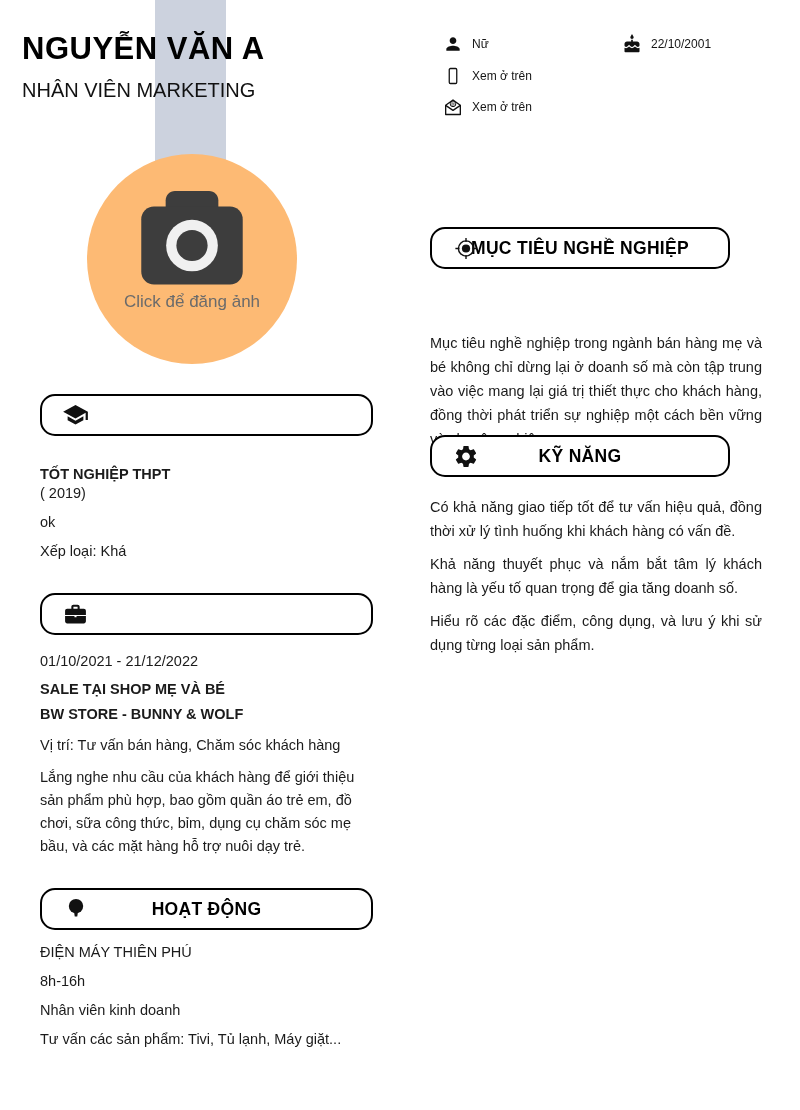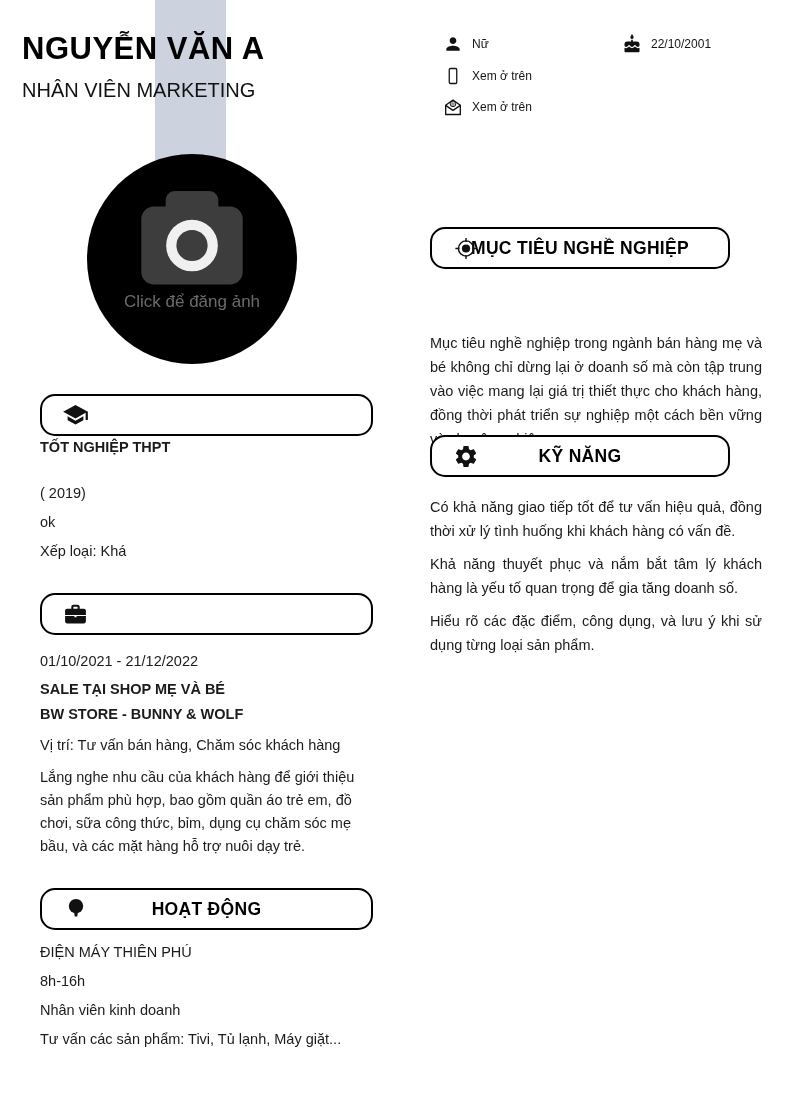--- a/index.html
+++ b/index.html
@@ -6,21 +6,21 @@
   body{
     width:800px;height:1110px;background:#ffffff;position:relative;
     font-family:"Liberation Sans","DejaVu Sans",sans-serif;color:#1b1b1b;
     overflow:hidden;
   }
   .band{position:absolute;left:155px;top:0;width:71px;height:175px;background:#ccd2de;z-index:1;}
   .name{position:absolute;left:22px;top:32px;margin:0;font-size:31px;line-height:33px;
         font-weight:700;color:#000;letter-spacing:0.5px;z-index:2;}
   .job{position:absolute;left:22px;top:78px;font-size:20px;line-height:24px;color:#111;z-index:2;}
   .photo{position:absolute;left:87px;top:154px;width:210px;height:210px;border-radius:50%;
-         background:#000000;z-index:2;display:flex;flex-direction:column;align-items:center;cursor:pointer;}
+         background:#fdba74;z-index:2;display:flex;flex-direction:column;align-items:center;cursor:pointer;}
   .photo svg.cam{margin-top:32px;display:block;}
   .photo-label{margin-top:6px;font-size:17px;color:#6b6b6b;}
   
   .info{position:absolute;left:443px;top:28px;width:345px;z-index:2;}
   .info-row{position:relative;height:31.7px;display:flex;align-items:center;}
   .info-item{display:flex;align-items:center;}
   .info-item .ficon{width:20px;height:20px;display:flex;align-items:center;justify-content:center;margin-right:9px;}
   .info-item.second{position:absolute;left:179px;top:0;height:100%;}
   .info-text{font-size:12px;color:#151515;}
   
@@ -102,21 +102,21 @@
   </div>
 </div>
 
 <div class="sec-head col-l" style="top:394px;">
   <span class="sec-icon">
     <svg width="27" height="27" viewBox="0 0 24 24">
         <path fill="#111" d="M5 13.18v3.5L12 20.5l7-3.82v-3.5L12 17l-7-3.82zM12 3 1 9l11 6 9-4.91V16.5h2V9L12 3z"></path>
       </svg>
   </span>
 </div>
-<p class="txt lh29 b" style="left:40px;top:433px;">TỐT NGHIỆP THPT</p>
+<p class="txt lh29 b" style="left:40px;top:460px;">TỐT NGHIỆP THPT</p>
 <p class="txt lh29" style="left:40px;top:479px;">( 2019)</p>
 <p class="txt lh29" style="left:40px;top:508px;">ok</p>
 <p class="txt lh29" style="left:40px;top:537px;">Xếp loại: Khá</p>
 
 <div class="sec-head col-l" style="top:593px;">
   <span class="sec-icon">
     <svg width="25" height="25" viewBox="0 0 24 24">
         <path fill="#111" d="M20 7h-4V5c0-1.1-.9-2-2-2h-4c-1.1 0-2 .9-2 2v2H4c-1.1 0-2 .9-2 2v4h20V9c0-1.1-.9-2-2-2zm-6 0h-4V5h4v2zM2 14v5c0 1.1.9 2 2 2h16c1.1 0 2-.9 2-2v-5h-9v1h-2v-1H2z"></path>
       </svg>
   </span>

